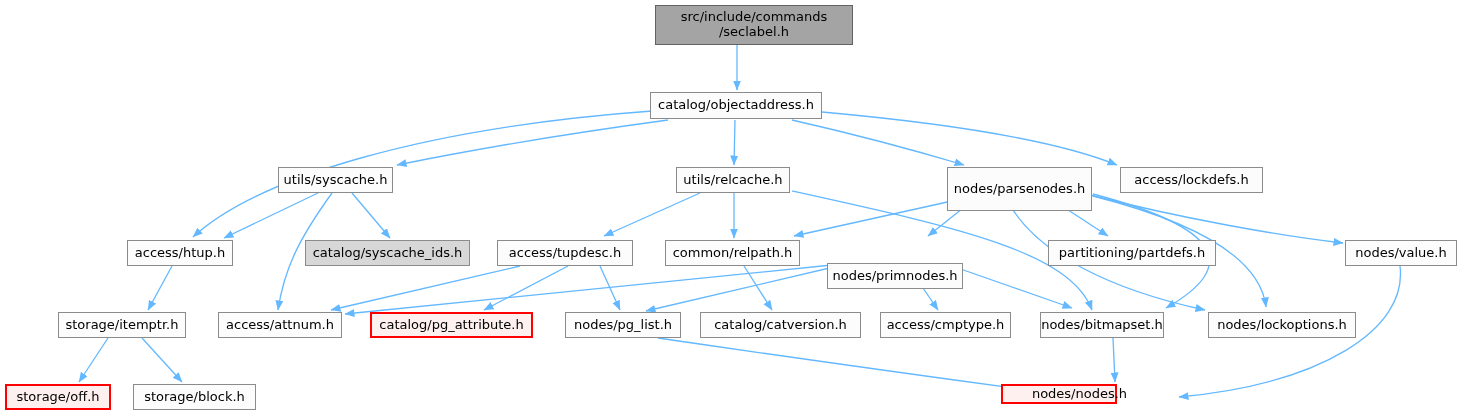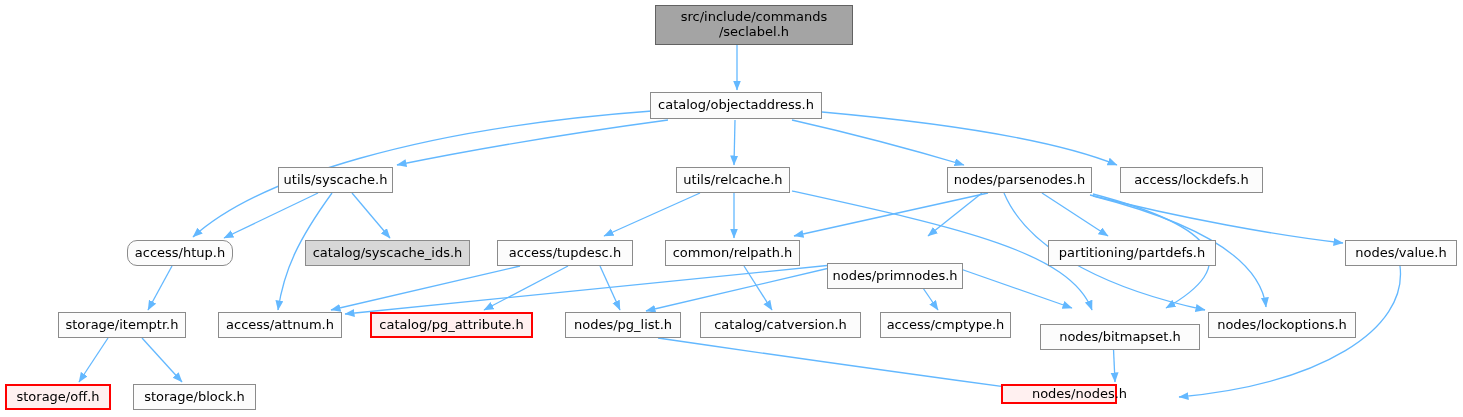--- a/index.html
+++ b/index.html
@@ -72,34 +72,34 @@
         <path d="M1113,338 L1115,382" fill="none" stroke="#63b8ff" stroke-width="1.3" marker-end="url(#arrow)"></path>
         <path d="M1400,266 C1408,330 1320,384 1179,397" fill="none" stroke="#63b8ff" stroke-width="1.3" marker-end="url(#arrow)"></path>
       </g>
   </svg>
   <div id="node-layer">
       <div class="gnode current" style="left: 655px; top: 5px; width: 198px; height: 40px;">src/include/commands
 /seclabel.h</div>
       <div class="gnode " style="left: 650px; top: 92px; width: 172px; height: 27px;">catalog/objectaddress.h</div>
       <div class="gnode " style="left: 278px; top: 167px; width: 115px; height: 26px;">utils/syscache.h</div>
       <div class="gnode " style="left: 676px; top: 167px; width: 114px; height: 26px;">utils/relcache.h</div>
-      <div class="gnode " style="left: 947px; top: 167px; width: 145px; height: 26px;">nodes/parsenodes.h</div>
+      <div class="gnode " style="left: 947px; top: 167px; width: 145px; height: 44px;">nodes/parsenodes.h</div>
       <div class="gnode " style="left: 1120px; top: 167px; width: 143px; height: 26px;">access/lockdefs.h</div>
-      <div class="gnode " style="left: 127px; top: 240px; width: 106px; height: 26px; border-radius: 10px;">access/htup.h</div>
+      <div class="gnode " style="left: 127px; top: 240px; width: 106px; height: 26px;">access/htup.h</div>
       <div class="gnode gray" style="left: 305px; top: 240px; width: 165px; height: 26px;">catalog/syscache_ids.h</div>
       <div class="gnode " style="left: 497px; top: 240px; width: 136px; height: 26px;">access/tupdesc.h</div>
       <div class="gnode " style="left: 665px; top: 240px; width: 135px; height: 26px;">common/relpath.h</div>
       <div class="gnode " style="left: 827px; top: 240px; width: 136px; height: 26px; margin-top: 23px;">nodes/primnodes.h</div>
       <div class="gnode " style="left: 1048px; top: 240px; width: 168px; height: 26px;">partitioning/partdefs.h</div>
       <div class="gnode " style="left: 1345px; top: 240px; width: 112px; height: 26px;">nodes/value.h</div>
       <div class="gnode " style="left: 58px; top: 312px; width: 128px; height: 26px;">storage/itemptr.h</div>
       <div class="gnode " style="left: 218px; top: 312px; width: 124px; height: 26px;">access/attnum.h</div>
       <div class="gnode truncated" style="left: 370px; top: 312px; width: 163px; height: 26px;">catalog/pg_attribute.h</div>
       <div class="gnode " style="left: 565px; top: 312px; width: 116px; height: 26px;">nodes/pg_list.h</div>
       <div class="gnode " style="left: 700px; top: 312px; width: 161px; height: 26px;">catalog/catversion.h</div>
       <div class="gnode " style="left: 880px; top: 312px; width: 131px; height: 26px;">access/cmptype.h</div>
-      <div class="gnode " style="left: 1040px; top: 312px; width: 160px; height: 26px; margin-top: 12px;">nodes/bitmapset.h</div>
+      <div class="gnode " style="left: 1040px; top: 312px; width: 124px; height: 26px;">nodes/bitmapset.h</div>
       <div class="gnode " style="left: 1208px; top: 312px; width: 148px; height: 26px;">nodes/lockoptions.h</div>
       <div class="gnode truncated" style="left: 5px; top: 384px; width: 106px; height: 26px;">storage/off.h</div>
       <div class="gnode " style="left: 133px; top: 384px; width: 123px; height: 26px;">storage/block.h</div>
       <div class="gnode truncated" style="left: 1001px; top: 384px; width: 116px; height: 20px; padding-left: 41px;">nodes/nodes.h</div>
     </div>
 </div>
 
 </body></html>

